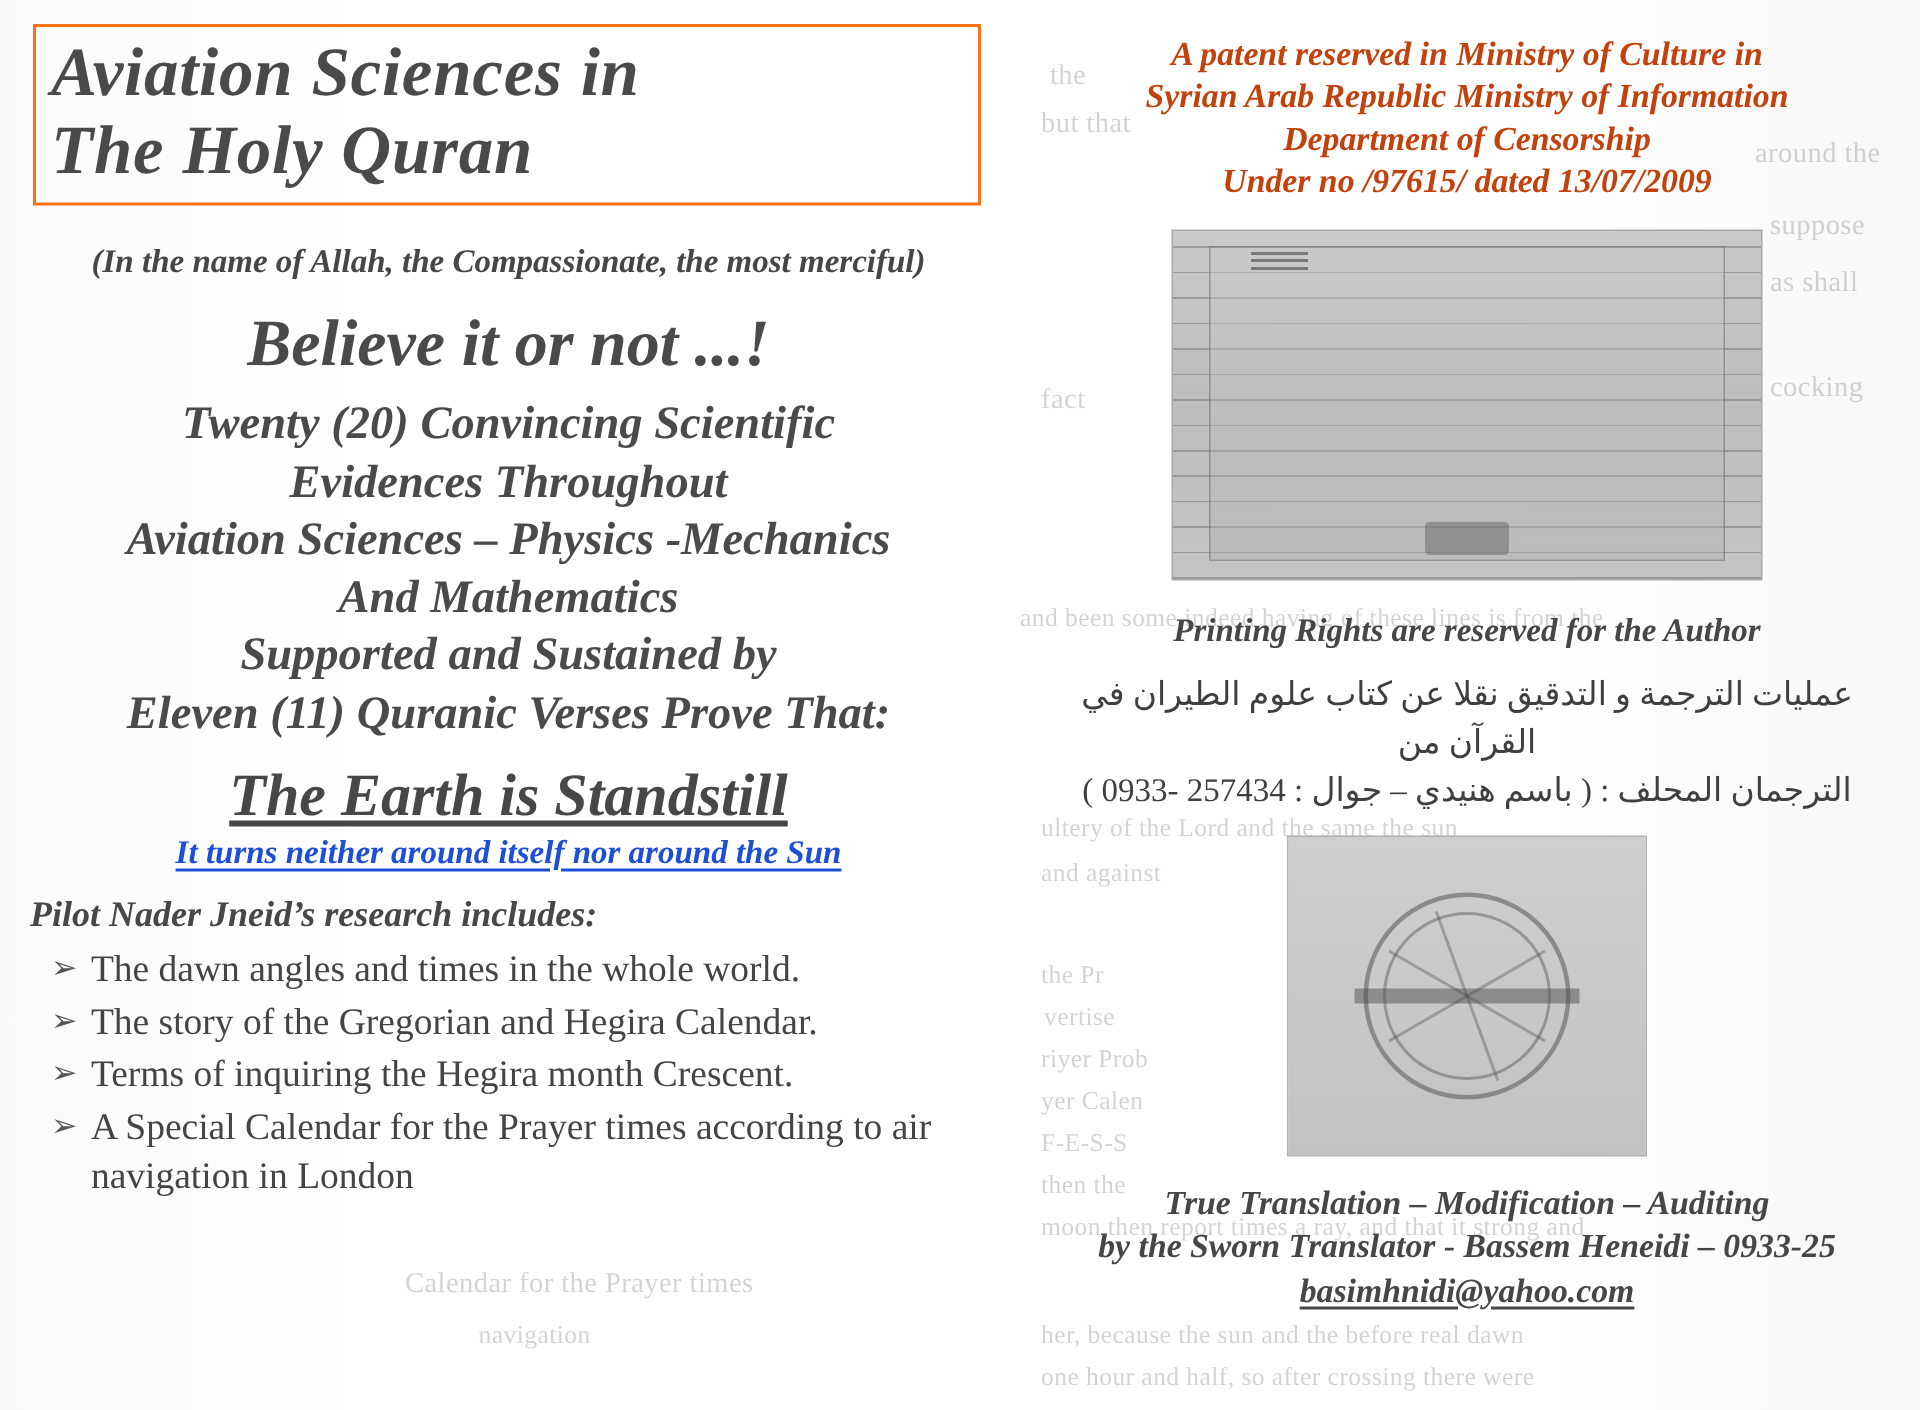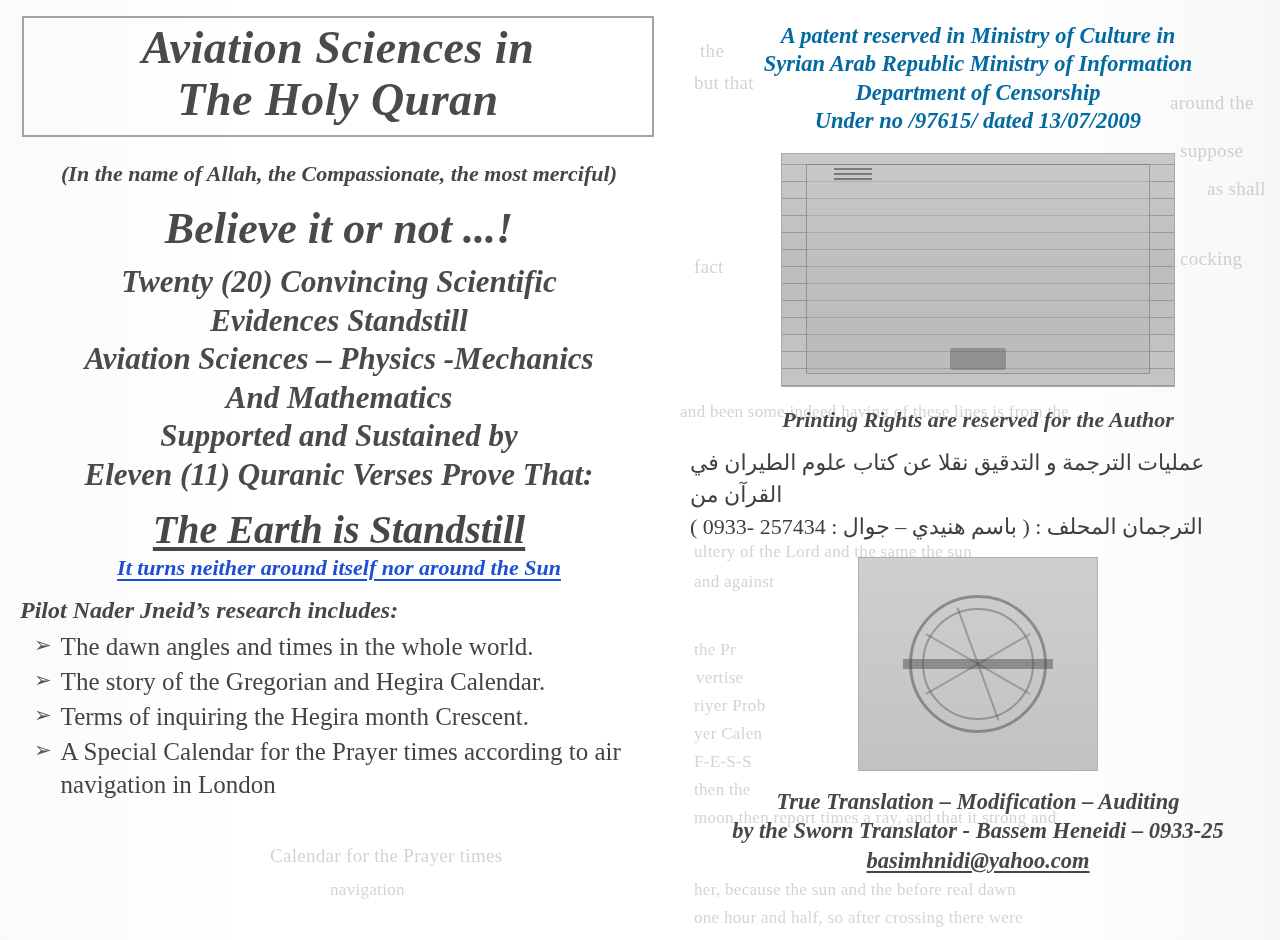--- a/index.html
+++ b/index.html
@@ -52,23 +52,22 @@
     font-size: 19px;
     letter-spacing: .3px;
     white-space: nowrap;
     pointer-events: none;
     user-select: none;
   }
   .ghost.small { font-size: 17px; }
 
   
   .title-box {
-    border: 2px solid #a3a3a3;
+    border: 2px solid #f97316;
     padding: 4px 10px 10px;
-    text-align: center;
     margin: 2px 8px 0 6px;
   }
   .title-box .t-line {
     font-style: italic;
     font-weight: bold;
     font-size: 46px;
     line-height: 1.12;
     color: #4a4a4a;
     letter-spacing: .5px;
   }
@@ -153,21 +152,21 @@
   .bullets li .btxt { flex: 1; }
   .bullets li.wrap .btxt { text-indent: 0; }
 
   
   .patent {
     text-align: center;
     font-style: italic;
     font-weight: bold;
     font-size: 22.5px;
     line-height: 1.26;
-    color: #0369a1;
+    color: #c2410c;
     position: relative;
     z-index: 3;
   }
 
   .cert-img {
     margin: 18px auto 0;
     width: 392px;
     height: 232px;
     background:
       repeating-linear-gradient(0deg, rgba(120,120,120,0.55) 0px, rgba(120,120,120,0.55) 1px, rgba(0,0,0,0) 1px, rgba(0,0,0,0) 17px),
@@ -212,21 +211,21 @@
     font-weight: bold;
     font-size: 22px;
     color: #464646;
     margin-top: 20px;
     position: relative;
     z-index: 3;
   }
 
   .arabic {
     direction: rtl;
-    text-align: left;
+    text-align: center;
     font-size: 22px;
     line-height: 1.45;
     color: #3f3f3f;
     margin-top: 14px;
     position: relative;
     z-index: 3;
   }
 
   .stamp-img {
     margin: 14px auto 0;
@@ -295,21 +294,21 @@
       <div class="t-line">Aviation Sciences in</div>
       <div class="t-line">The Holy Quran</div>
     </div>
 
     <div class="basmala">(In the name of Allah, the Compassionate, the most merciful)</div>
 
     <div class="believe">Believe it or not ...!</div>
 
     <div class="claims">
       <div class="c">Twenty (20) Convincing Scientific</div>
-      <div class="c">Evidences Standstill</div>
+      <div class="c">Evidences Throughout</div>
       <div class="c">Aviation Sciences – Physics -Mechanics</div>
       <div class="c">And Mathematics</div>
       <div class="c">Supported and Sustained by</div>
       <div class="c">Eleven (11) Quranic Verses Prove That:</div>
     </div>
 
     <div class="earth">The Earth is Standstill</div>
     <div class="earth-sub">It turns neither around itself  nor around the Sun</div>
 
     <div class="research-head">Pilot Nader Jneid’s research includes:</div>
@@ -327,30 +326,30 @@
         <span class="arrow">➢</span>
         <span class="btxt">Terms of inquiring the Hegira month Crescent.</span>
       </li>
       <li class="wrap">
         <span class="arrow">➢</span>
         <span class="btxt">A Special Calendar for the Prayer times according to air navigation in London</span>
       </li>
     </ul>
 
     <div class="ghost" style="left:270px; top:845px;">Calendar for the Prayer times</div>
-    <div class="ghost small" style="left:330px; top:880px;">navigation</div>
+    <div class="ghost small" style="left:319px; top:880px;">navigation</div>
   </div>
 
   <div class="col-right">
 
     <div class="ghost" style="left:20px; top:40px;">the</div>
     <div class="ghost" style="left:14px; top:72px;">but that</div>
     <div class="ghost" style="left:490px; top:92px;">around the</div>
     <div class="ghost" style="left:500px; top:140px;">suppose</div>
-    <div class="ghost" style="left:500px; top:178px;margin-left:27px;">as shall</div>
+    <div class="ghost" style="left:500px; top:178px;">as shall</div>
     <div class="ghost" style="left:14px; top:212px;margin-top:44px;">fact</div>
     <div class="ghost" style="left:500px; top:248px;">cocking</div>
     <div class="ghost small" style="left:0px; top:402px;">and been some indeed having of these lines is from the</div>
     <div class="ghost small" style="left:14px; top:542px;">ultery of the Lord and the same the sun</div>
     <div class="ghost small" style="left:14px; top:572px;">and against</div>
     <div class="ghost small" style="left:14px; top:640px;">the Pr</div>
     <div class="ghost small" style="left:16px; top:668px;">vertise</div>
     <div class="ghost small" style="left:14px; top:696px;">riyer Prob</div>
     <div class="ghost small" style="left:14px; top:724px;">yer Calen</div>
     <div class="ghost small" style="left:14px; top:752px;">F-E-S-S</div>

